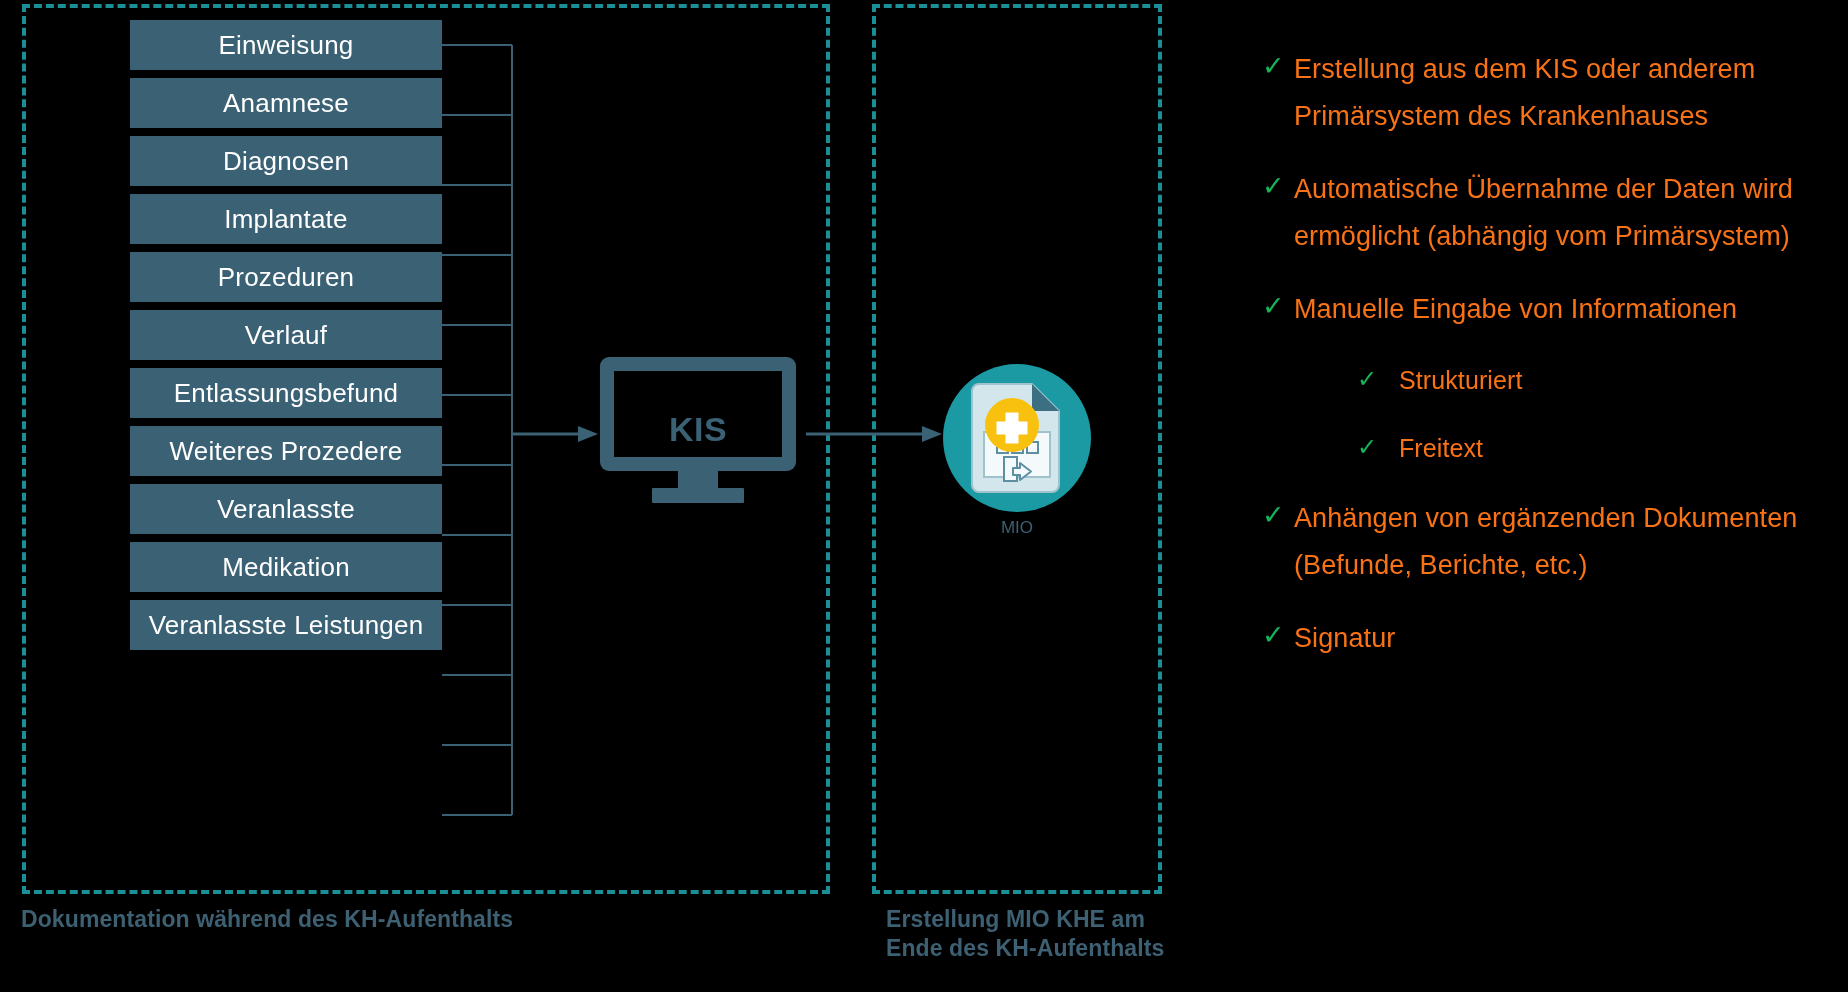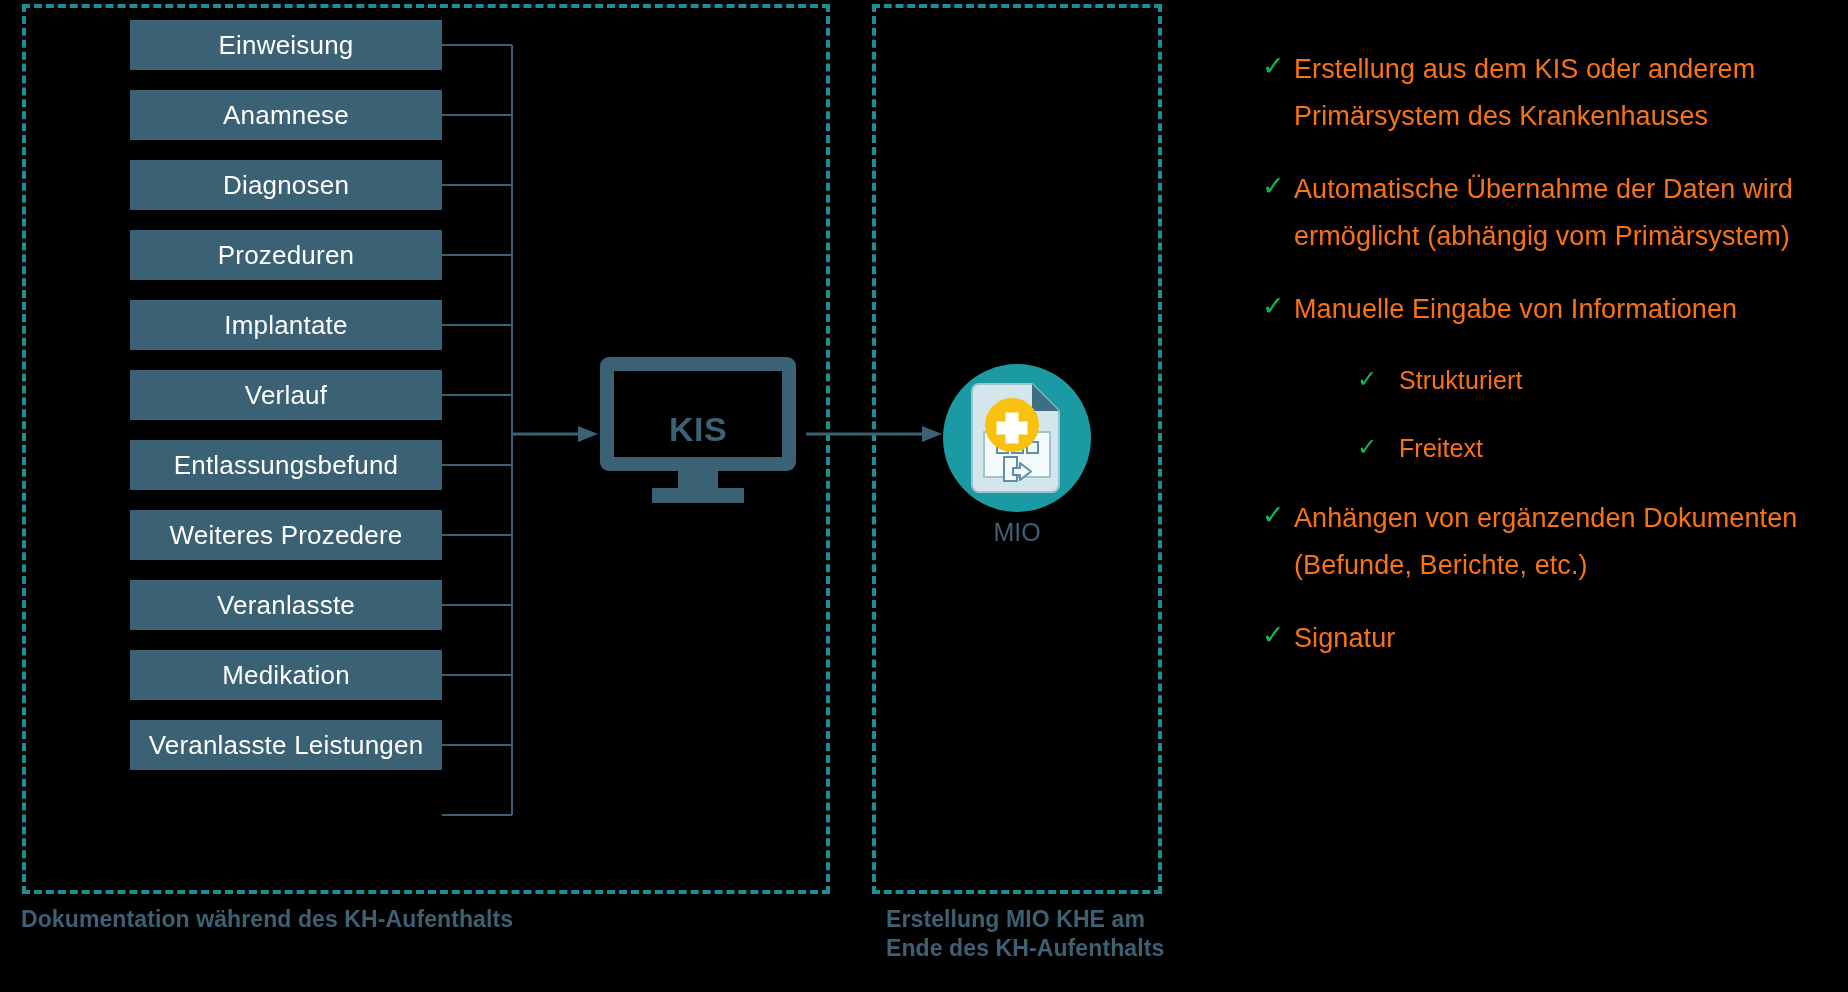--- a/index.html
+++ b/index.html
@@ -48,21 +48,21 @@
   
   #box-column {
     position: absolute;
     left: 130px;
     top: 20px;
     width: 312px;
   }
   .doc-box {
     position: relative;
     height: 50px;
-    margin-bottom: 20px;
+    margin-bottom: 8px;
     background: #3b6175;
     color: #ffffff;
     display: flex;
     align-items: center;
     justify-content: center;
     font-size: 26px;
     letter-spacing: 0.2px;
     box-sizing: border-box;
   }
   .doc-box:last-child { margin-bottom: 12px; }
@@ -103,21 +103,21 @@
     width: 150px;
     height: 150px;
   }
   #mio-label {
     position: absolute;
     left: 942px;
     top: 518px;
     width: 150px;
     text-align: center;
     color: #3d6073;
-    font-size: 25px;
+    font-size: 17px;
   }
 
   
   #bullets {
     position: absolute;
     left: 1262px;
     top: 46px;
     width: 570px;
   }
   .bullet {
@@ -193,24 +193,24 @@
     <div class="doc-box">
       <span>Einweisung</span>
     </div>
     <div class="doc-box">
       <span>Anamnese</span>
     </div>
     <div class="doc-box">
       <span>Diagnosen</span>
     </div>
     <div class="doc-box">
+      <span>Implantate</span>
+    </div>
+    <div class="doc-box">
       <span>Prozeduren</span>
-    </div>
-    <div class="doc-box">
-      <span>Implantate</span>
     </div>
     <div class="doc-box">
       <span>Verlauf</span>
     </div>
     <div class="doc-box">
       <span>Entlassungsbefund</span>
     </div>
     <div class="doc-box">
       <span>Weiteres Prozedere</span>
     </div>

